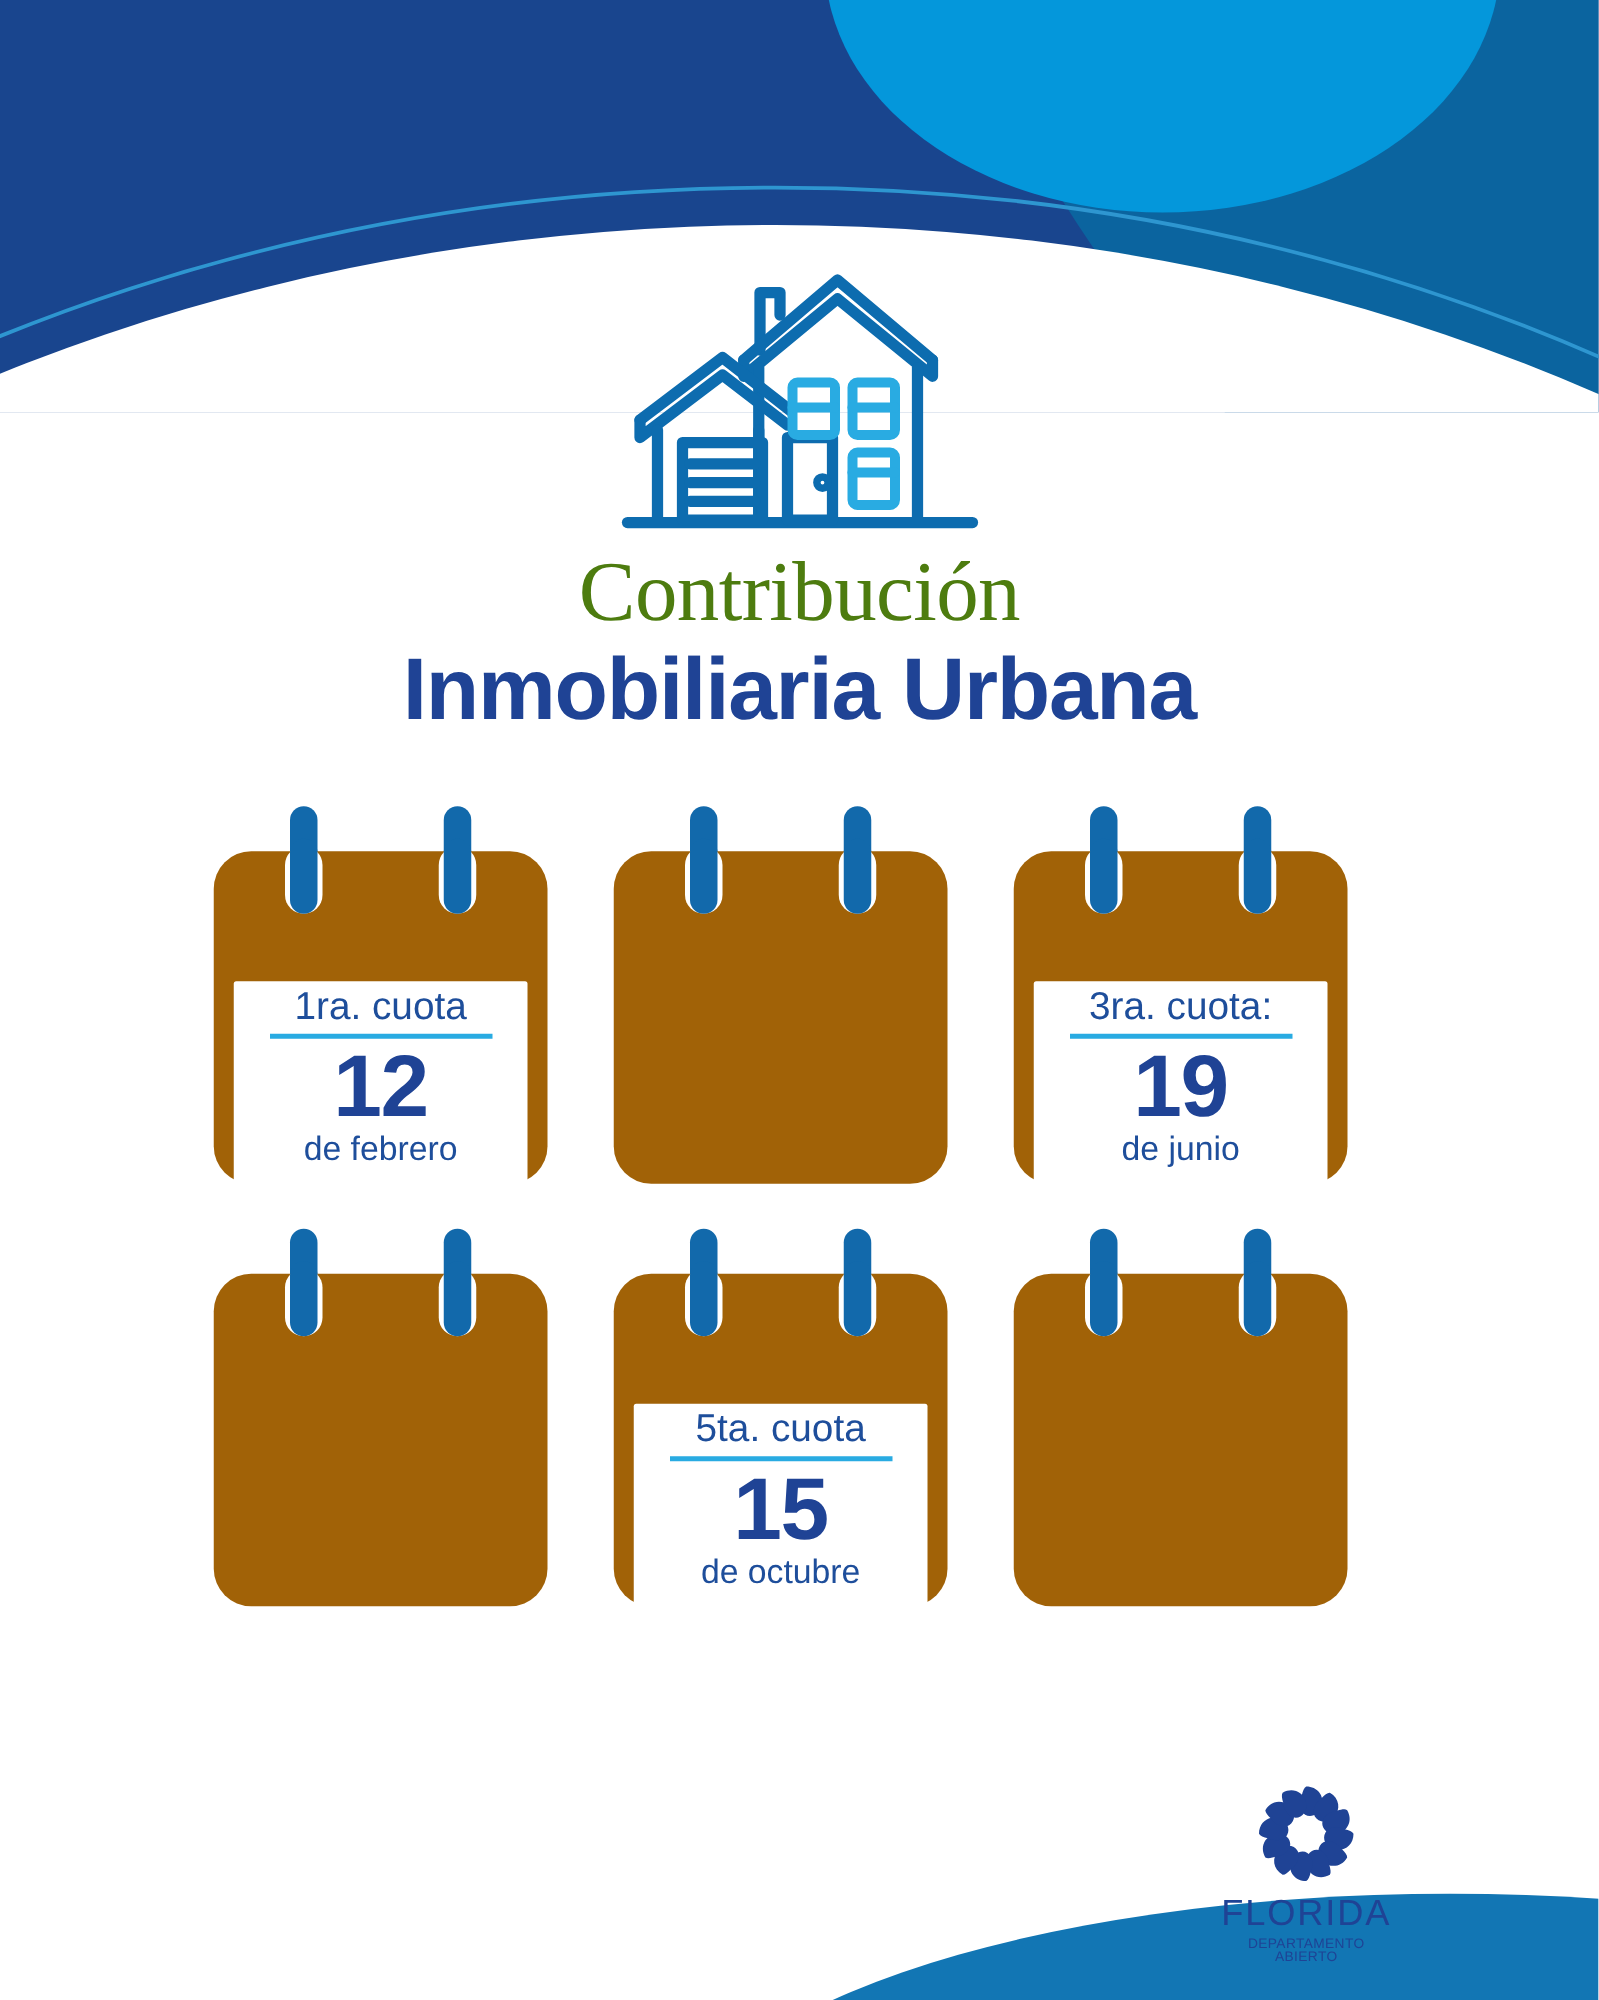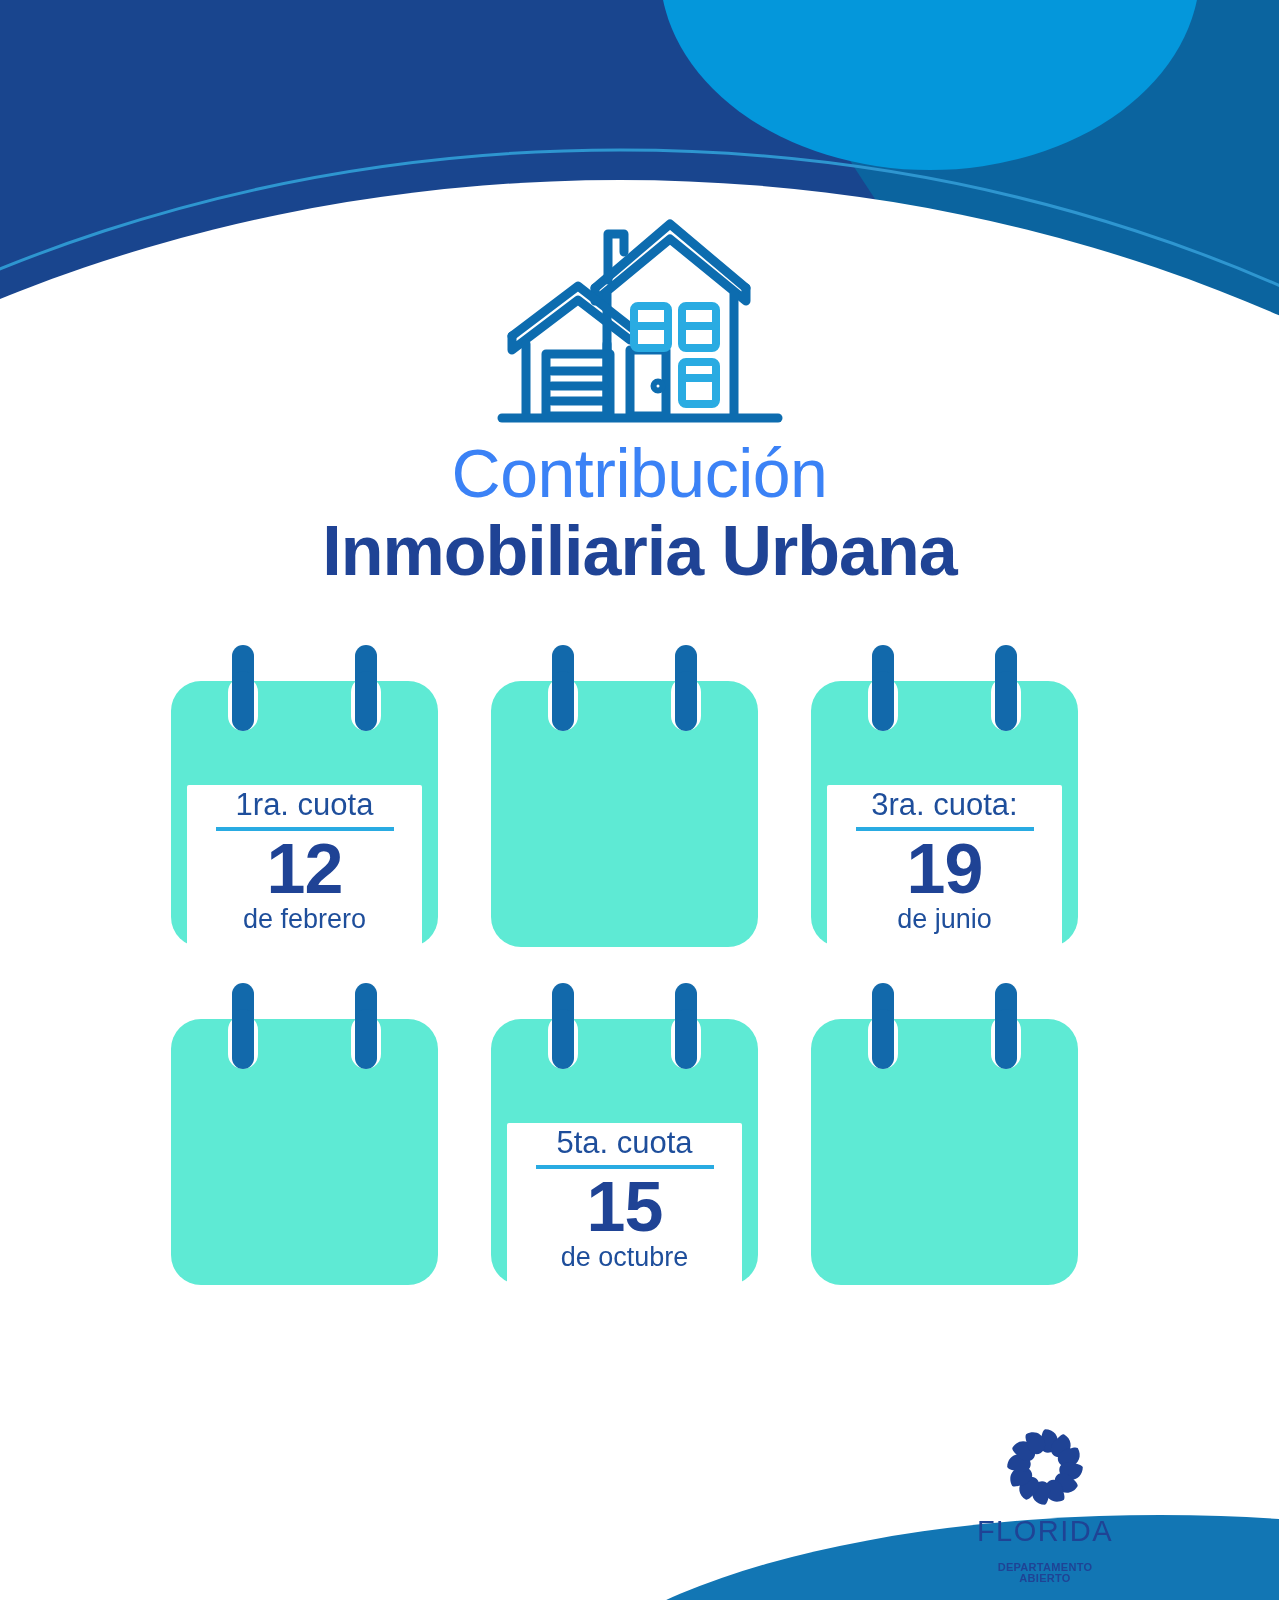--- a/index.html
+++ b/index.html
@@ -53,23 +53,24 @@
   .title-block {
     position: absolute;
     left: 0;
     top: 438px;
     width: 1279px;
     text-align: center;
   }
   .title-line1 {
     font-size: 68px;
     font-weight: 400;
-    color: #3b82f6;
+    color: #4d7c0f;
     letter-spacing: -0.5px;
     line-height: 1.05;
+    font-family: Liberation Serif, serif;
   }
   .title-line2 {
     font-size: 70px;
     font-weight: 700;
     color: #1F4395;
     letter-spacing: -1px;
     line-height: 1.1;
     margin-top: 4px;
   }
 
@@ -102,21 +103,21 @@
   }
   .ring.left  { left: 61px; }
   .ring.right { left: 184px; }
 
   .cal-body {
     position: absolute;
     left: 0;
     top: 36px;
     width: 267px;
     height: 266px;
-    background: #5eead4;
+    background: #a16207;
     border-radius: 30px;
     z-index: 2;
   }
   
   .notch {
     position: absolute;
     top: -4px;
     width: 30px;
     height: 54px;
     border-radius: 15px;
@@ -201,24 +202,24 @@
   .logo-name {
     font-size: 29px;
     font-weight: 400;
     letter-spacing: 1.5px;
     color: #1F4395;
     margin-top: 5px;
     line-height: 1;
   }
   .logo-tagline {
     font-size: 11px;
-    font-weight: 700;
+    font-weight: 400;
     letter-spacing: 0.3px;
     color: #1F4395;
-    margin-top: 16px;
+    margin-top: 4px;
     line-height: 1;
   }
 </style>
 </head>
 <body>
 
 <div class="poster">
 
   <div class="top-band">
     <svg width="1279" height="330" viewBox="0 0 1279 330" xmlns="http://www.w3.org/2000/svg">

